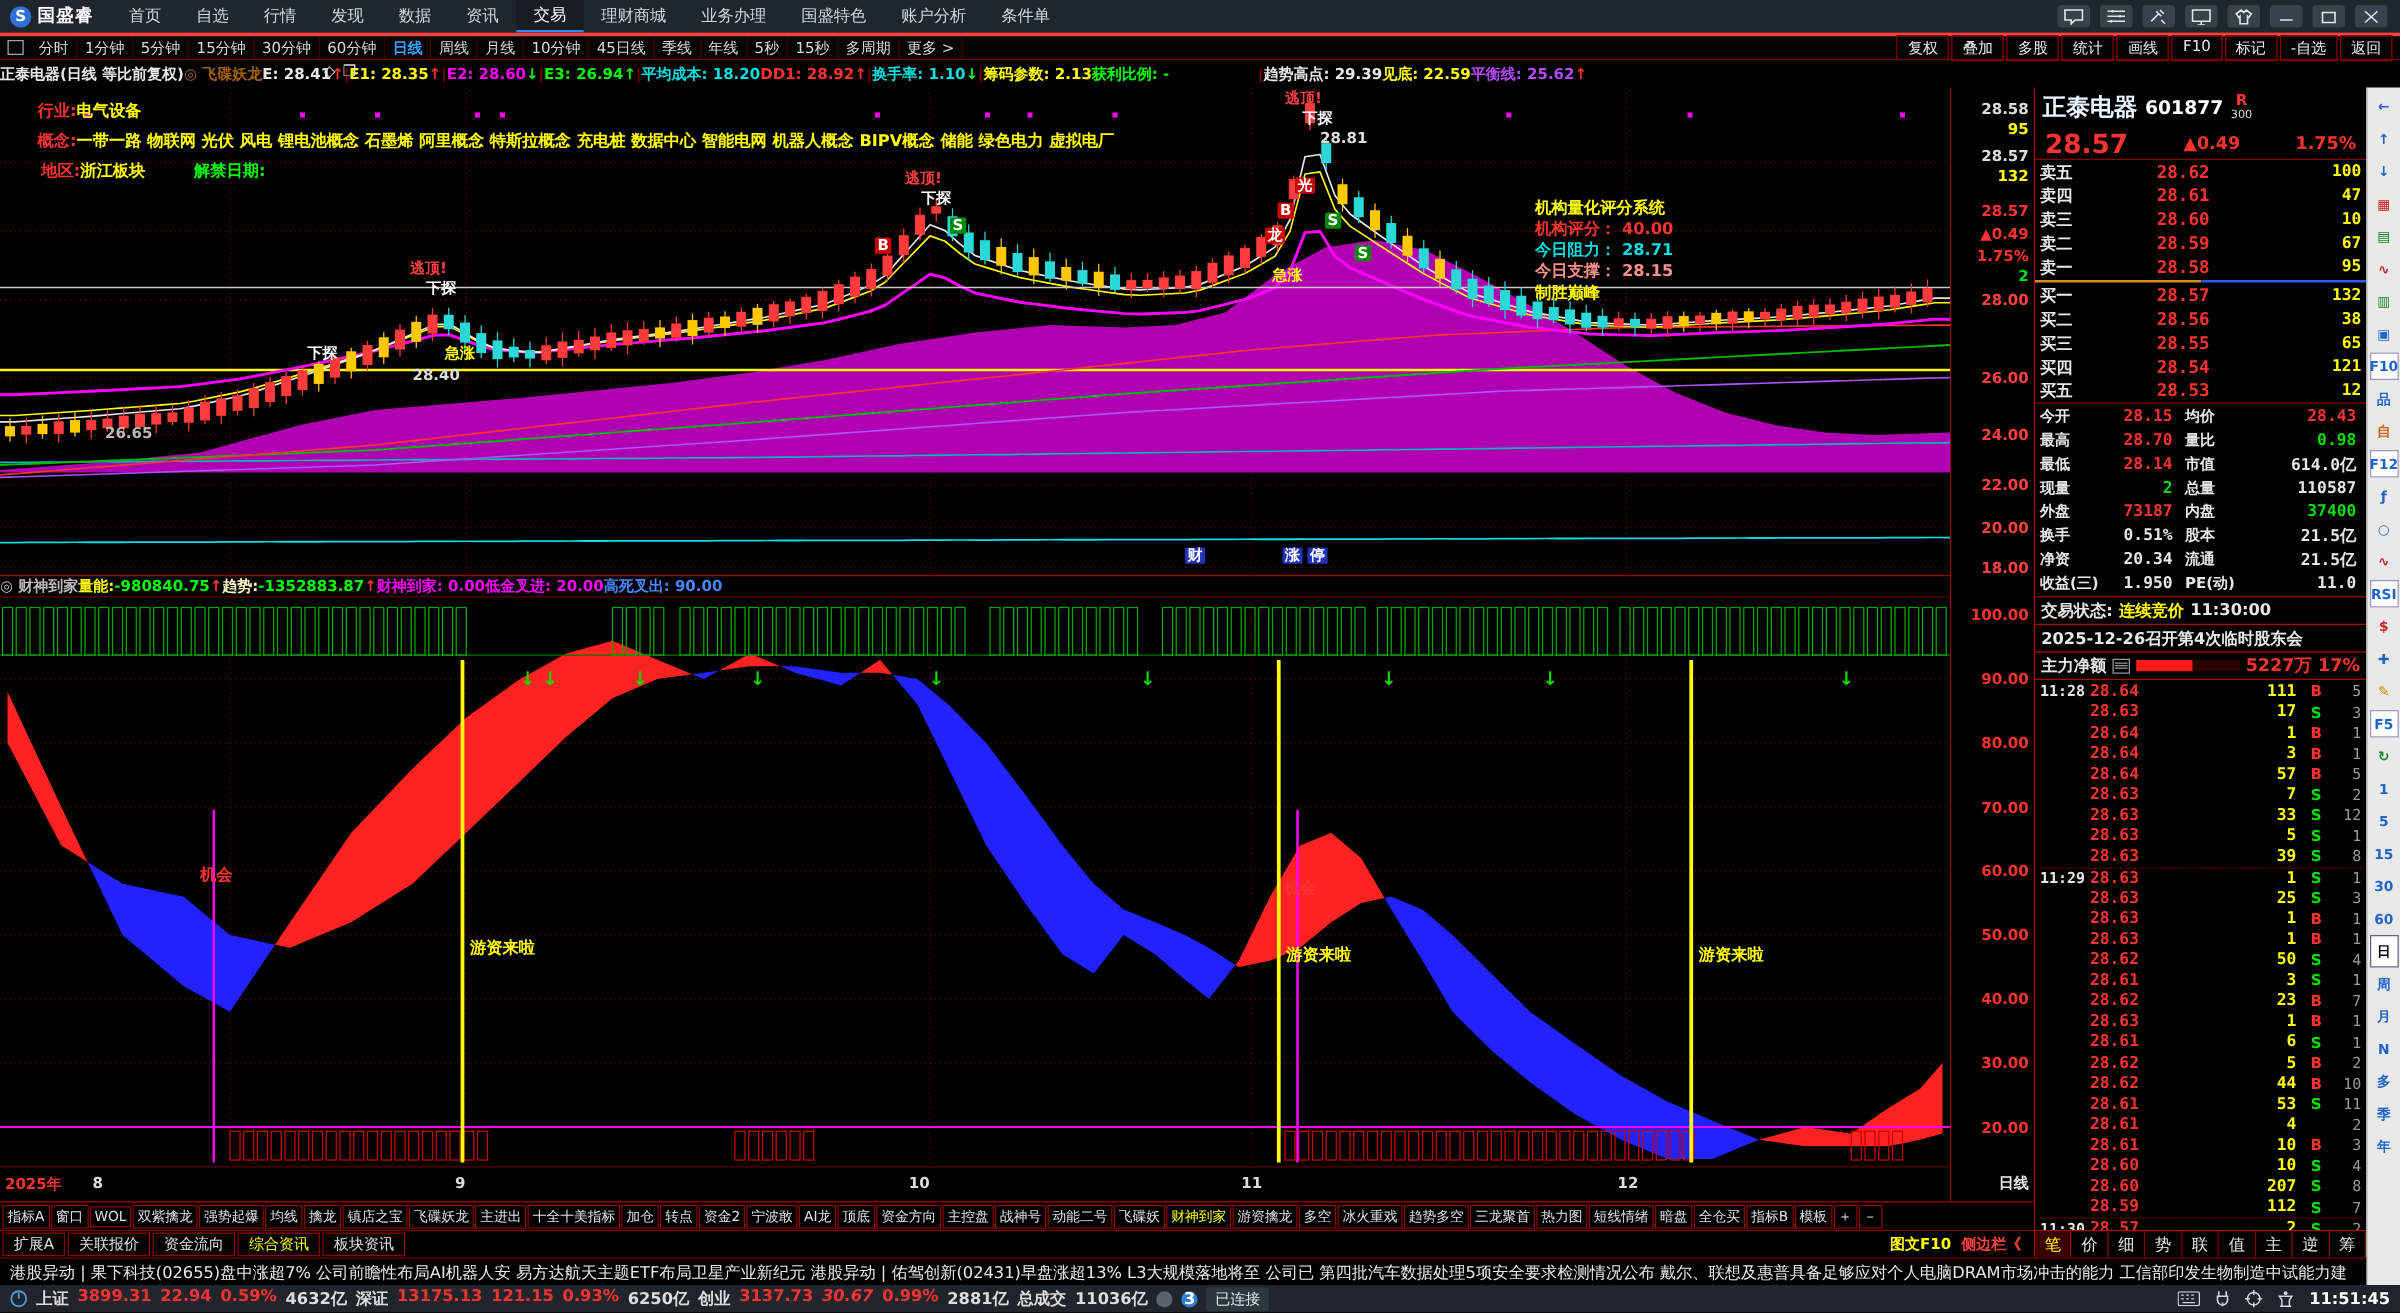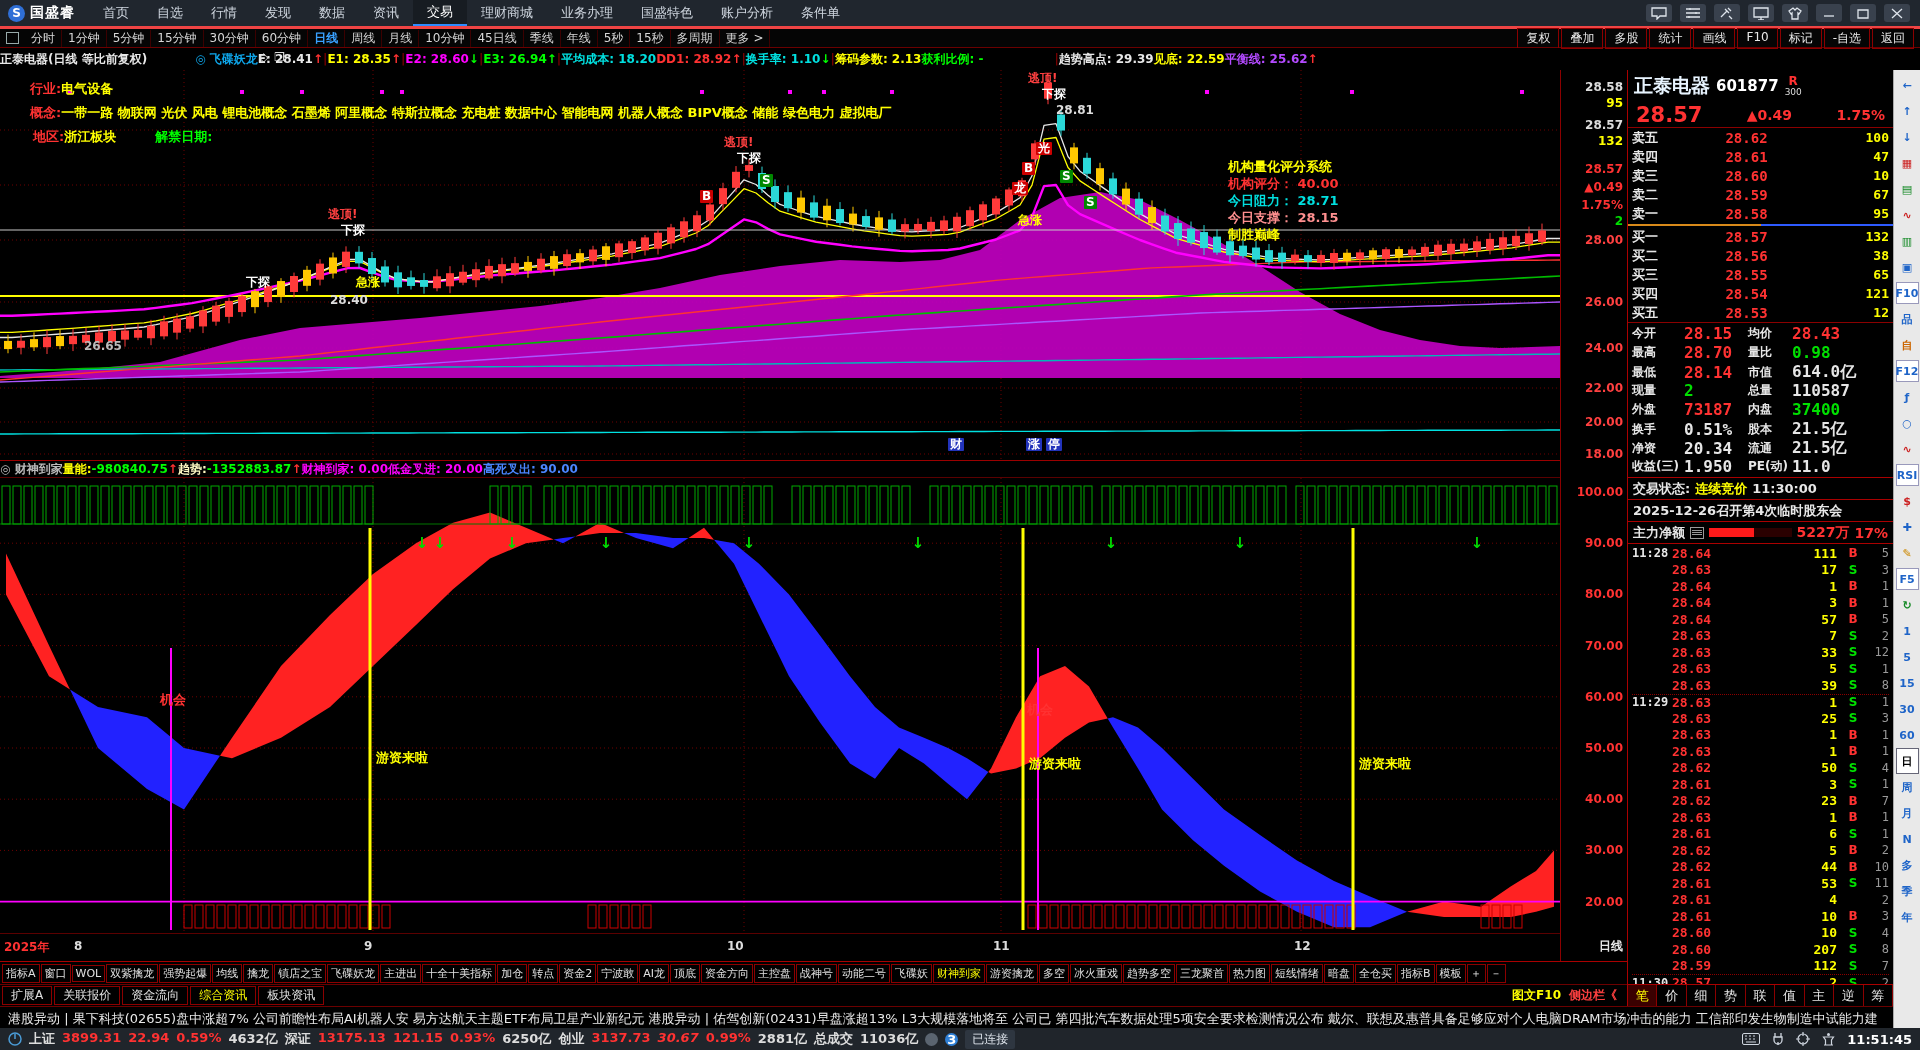--- a/index.html
+++ b/index.html
@@ -57,21 +57,21 @@
   .book{padding:0 4px}
   .book-row{height:19px;display:grid;grid-template-columns:42px 1fr 70px;align-items:center}
   .book-row .lb{color:#e6e6e6;font-size:13px;font-weight:bold}
   .book-row .pr{color:#ff3232;font-size:14px;font-weight:bold;text-align:center}
   .book-row .vl{color:#ffff00;font-size:13px;font-weight:bold;text-align:right}
   #book-div{height:2px;margin:1px 0;display:flex}
   #book-div .o{flex:1;background:#d88a1a}#book-div .b{flex:1;background:#2e5bff}
   #rp-stats{border-top:1px solid #8b0000;padding:1px 4px}
   .st-row{height:19px;display:grid;grid-template-columns:52px 58px 50px 1fr;align-items:center}
   .st-row .lb{color:#e6e6e6;font-size:12px;font-weight:bold}
-  .st-row .v{font-size:16px;font-weight:bold;text-align:left;padding-right:4px}
+  .st-row .v{font-size:13px;font-weight:bold;text-align:right;padding-right:4px}
   .c-r{color:#ff3232}.c-g{color:#00e000}.c-w{color:#e6e6e6}
   #rp-status{height:22px;border-top:1px solid #aa0000;display:flex;align-items:center;padding:0 5px;gap:5px;font-size:13px;font-weight:bold}
   #rp-notice{height:22px;border-top:1px solid #aa0000;display:flex;align-items:center;padding:0 5px;color:#e8e8e8;font-size:13px;font-weight:bold;cursor:pointer}
   #rp-net{height:23px;border-top:1px solid #aa0000;border-bottom:1px solid #aa0000;display:flex;align-items:center;padding:0 5px;gap:5px}
   #rp-net .lb{color:#e6e6e6;font-size:13px;font-weight:bold}
   #rp-net .icon{width:14px;height:12px;border:1px solid #999;display:flex;flex-direction:column;justify-content:space-evenly;padding:1px}
   #rp-net .icon i{display:block;height:1px;background:#999}
   #net-bar{flex:1;height:9px;background:#2a0000;position:relative}
   #net-bar .fill{position:absolute;left:0;top:0;height:100%;background:#ff1a1a}
   #rp-net .nv,#rp-net .np{color:#ff3232;font-size:14px;font-weight:bold}
@@ -93,21 +93,21 @@
   #side-strip .si.active{border:1px solid #667;background:#fff;color:#000}
   
   #tabs1{position:absolute;left:0;top:961px;width:1627px;height:23px;background:#000;border-top:1px solid #aa0000;display:flex;align-items:center;padding-left:2px}
   #tabs1 .it{border:1px solid #8b0000;color:#e0e0e0;font-size:11px;padding:1px 3px;margin-right:1px;white-space:nowrap;cursor:pointer}
   #tabs1 .it.active{color:#ffff00}
   #tabs2{position:absolute;left:0;top:984px;width:1627px;height:22px;background:#000;border-top:1px solid #6b0000;display:flex;align-items:center;padding-left:2px}
   #tabs2 .it{border:1px solid #8b0000;color:#e0e0e0;font-size:12px;padding:0 8px;margin-right:2px;white-space:nowrap;cursor:pointer}
   #tabs2 .it.active{color:#ffff00}
   #tabs2-right{margin-left:auto;display:flex;gap:8px;padding-right:10px}
   #tabs2-right .lk{font-size:12px;font-weight:bold;cursor:pointer}
-  #news{position:absolute;left:0;top:1006px;width:1893px;height:22px;background:#000;border-top:1px solid #6b0000;display:flex;align-items:flex-end;overflow:hidden}
+  #news{position:absolute;left:0;top:1006px;width:1893px;height:22px;background:#000;border-top:1px solid #6b0000;display:flex;align-items:center;overflow:hidden}
   #news span{color:#e8e8e8;font-size:13px;white-space:nowrap;padding-left:8px}
   #statusbar{position:absolute;left:0;top:1028px;width:1920px;height:22px;background:#20252b;display:flex;align-items:center;gap:7px;padding:0 8px}
   #statusbar span{font-size:13px;font-weight:bold;white-space:nowrap}
   #statusbar .chip{background:#2e3640;color:#dfe5ec;font-size:12px;padding:1px 7px;border-radius:2px;font-weight:normal}
   .dotc{width:13px;height:13px;border-radius:50%;display:inline-flex;align-items:center;justify-content:center;font-size:10px;color:#fff}
   #sb-right{margin-left:auto;display:flex;align-items:center;gap:12px}
   #sb-time{color:#fff;font-size:13px;font-weight:bold}
 </style>
 </head>
 <body>
@@ -206,21 +206,21 @@
         <div class="pb">画线</div>
         <div class="pb">F10</div>
         <div class="pb">标记</div>
         <div class="pb">-自选</div>
         <div class="pb">返回</div>
       </div>
   </div>
 
   <div id="info-bar">
       <span style="color: rgb(232, 232, 232);">正泰电器(日线 等比前复权) </span>
-      <span style="color: #0ea5e9; padding-left: 48px;">◎ 飞碟妖龙 </span>
+      <span style="color: #a16207;">◎ 飞碟妖龙 </span>
       <span style="color: rgb(232, 232, 232);">E: 28.41</span>
       <span style="color: rgb(255, 50, 50);">↑</span>
       <span style="color: rgb(122, 0, 0);"> | </span>
       <span style="color: rgb(255, 255, 0);">E1: 28.35</span>
       <span style="color: rgb(255, 50, 50);">↑</span>
       <span style="color: rgb(122, 0, 0);"> | </span>
       <span style="color: rgb(255, 0, 255);">E2: 28.60</span>
       <span style="color: rgb(0, 255, 0);">↓</span>
       <span style="color: rgb(122, 0, 0);"> | </span>
       <span style="color: rgb(0, 255, 0);">E3: 26.94</span>

